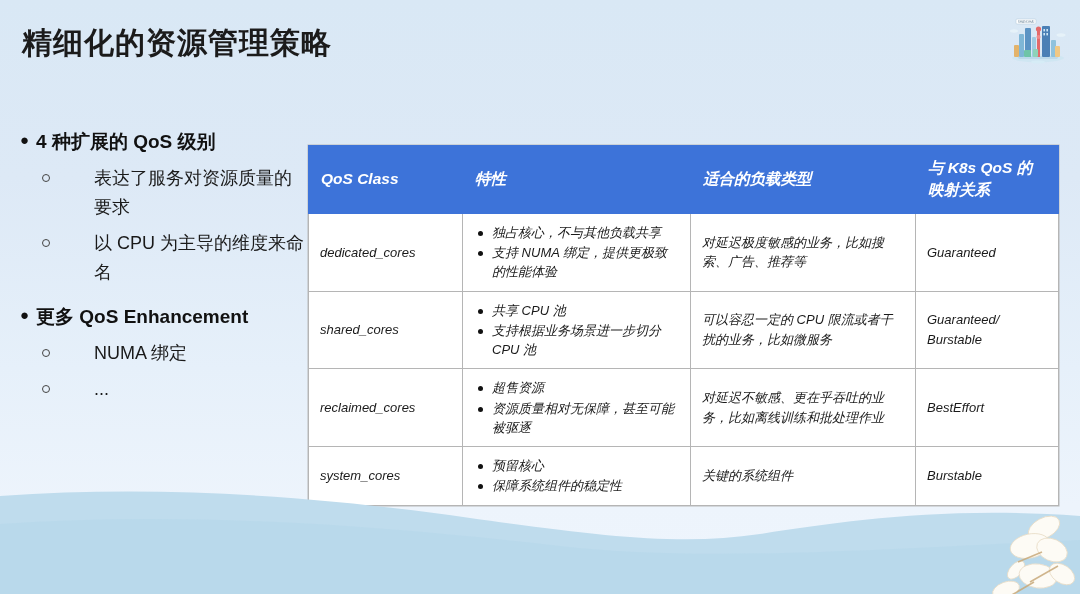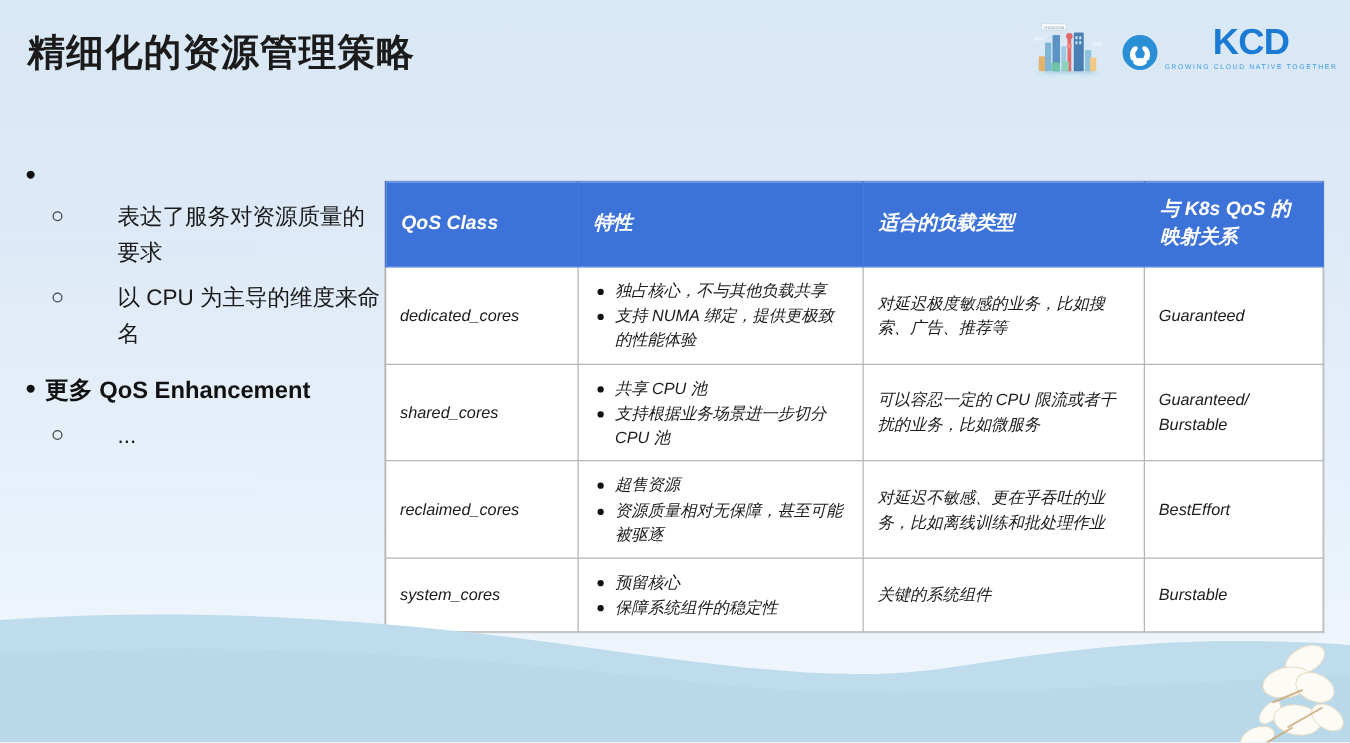--- a/index.html
+++ b/index.html
@@ -200,54 +200,47 @@
       <rect x="8" y="33" width="5" height="12" rx="1" fill="#e3b36a"></rect>
       <rect x="49" y="34" width="5" height="11" rx="1" fill="#f0c884"></rect>
       <rect x="18" y="38" width="7" height="7" rx="1" fill="#6fc4a8"></rect>
       <rect x="27" y="37" width="5" height="8" rx="1" fill="#8ed3b9"></rect>
 
       <ellipse cx="8" cy="19" rx="4" ry="1.7" fill="#e6f2f9"></ellipse>
       <ellipse cx="55" cy="23" rx="4.5" ry="1.8" fill="#e6f2f9"></ellipse>
       <ellipse cx="32" cy="50" rx="7" ry="1.6" fill="#d6ecf6"></ellipse>
     </svg>
 
-    <div class="kcd-mark">
-      <svg width="34" height="30" viewBox="0 0 34 30">
-        <circle cx="17" cy="15" r="14" fill="#2b8fd8"></circle>
-        <path d="M10 21c-1.5-3-1.4-6.6.6-9.2 1-1.3 2.5-2.1 3.7-1.6 1 .4 1.1 1.6.5 2.6-.6 1-1.6 1.8-1.6 3.2 0 1.6 1.2 2.6 1.2 4.2 0 .8-.3 1.4-.8 1.9z" fill="#ffffff"></path>
-        <path d="M24 21c1.5-3 1.4-6.6-.6-9.2-1-1.3-2.5-2.1-3.7-1.6-1 .4-1.1 1.6-.5 2.6.6 1 1.6 1.8 1.6 3.2 0 1.6-1.2 2.6-1.2 4.2 0 .8.3 1.4.8 1.9z" fill="#ffffff"></path>
-        <ellipse cx="17" cy="22.5" rx="5.5" ry="3.2" fill="#ffffff"></ellipse>
-      </svg>
-      <div class="kcd-right">
-        <div class="kcd-wordmark">KCD</div>
-        <div class="kcd-tag">GROWING CLOUD NATIVE TOGETHER</div>
-      </div>
-    </div>
   </div>
 
   <div id="bullets">
 
     <div class="b-group">
       <div class="b-l1">
         <span class="dot">●</span>
+        <span>4 种扩展的 QoS 级别</span>
       </div>
       <div class="b-l2">
         <span class="circ"></span>
         <span class="txt">表达了服务对资源质量的要求</span>
       </div>
       <div class="b-l2">
         <span class="circ"></span>
         <span class="txt">以 CPU 为主导的维度来命名</span>
       </div>
     </div>
 
     <div class="b-group">
       <div class="b-l1">
         <span class="dot">●</span>
         <span>更多 QoS Enhancement</span>
+      </div>
+      <div class="b-l2">
+        <span class="circ"></span>
+        <span class="txt">NUMA 绑定</span>
       </div>
       <div class="b-l2">
         <span class="circ"></span>
         <span class="txt">...</span>
       </div>
     </div>
   </div>
 
   <table id="qos-table">
     <colgroup>

